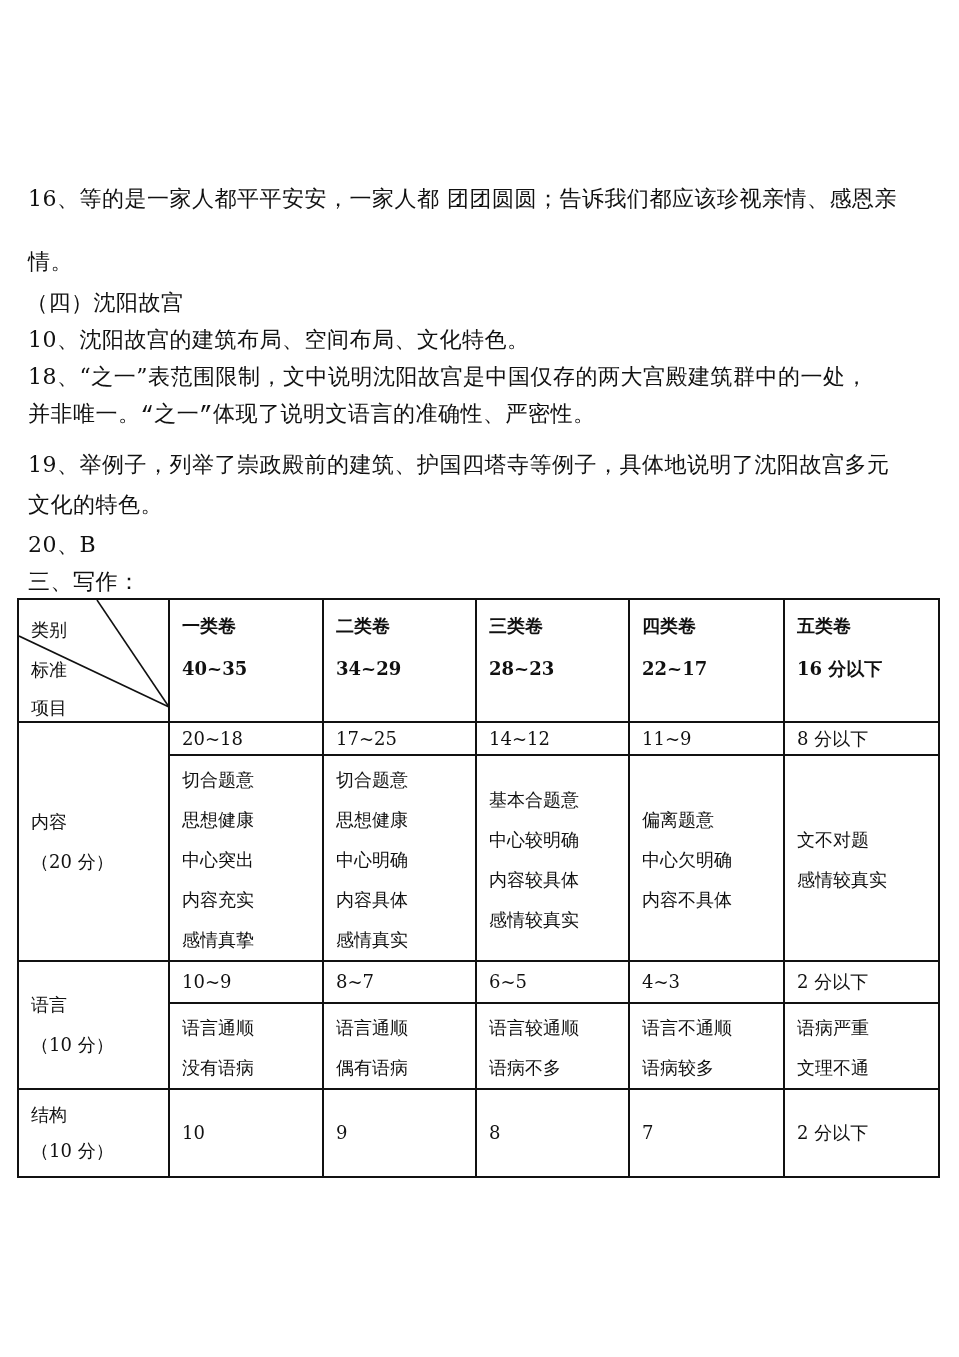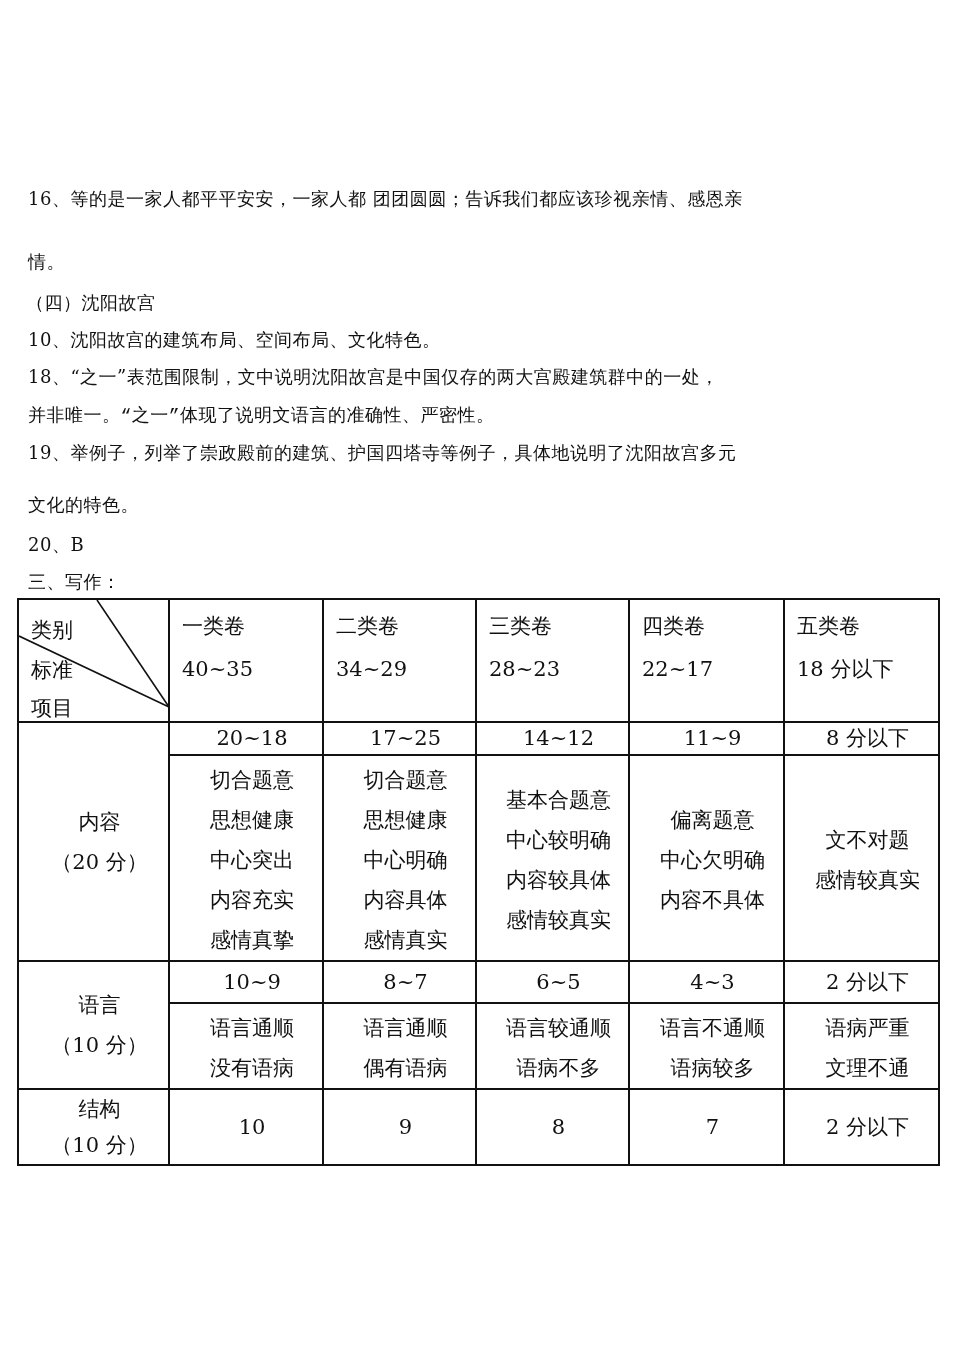--- a/index.html
+++ b/index.html
@@ -2,60 +2,59 @@
 <html><head>
 <meta charset="utf-8">
 <style>
   html, body { margin: 0; padding: 0; background: #ffffff; }
   body {
     width: 959px; height: 1357px; position: relative; overflow: hidden;
     font-family: "DejaVu Serif", "Liberation Serif", serif;
     color: #111111;
   }
   .line {
-    position: absolute; left: 28px; font-size: 18px; line-height: 30px;
+    position: absolute; left: 28px; font-size: 22px; line-height: 30px;
     white-space: nowrap; letter-spacing: 0.5px;
   }
   table.rubric {
     position: absolute; left: 17px; top: 598px;
     border-collapse: collapse; table-layout: fixed;
     width: 921px;
-    font-size: 21px;
-    text-align: center;
+    font-size: 18px;
   }
   table.rubric td {
     border: 2px solid #111;
     padding: 0 0 0 12px;
     vertical-align: top;
     line-height: 40px;
   }
   .hdr td { height: 121px; }
   .hdr .range { display: block; position: absolute; }
-  .cellwrap { position: relative; height: 86px; }
+  .cellwrap { position: relative; height: 86px; font-weight: bold; }
   .cellwrap .title { position: absolute; top: 6px; left: 0; }
   .cellwrap .range { position: absolute; bottom: 0; left: 0; line-height: 34px; }
   .corner { position: relative; padding: 0 !important; }
   .corner .lbl { position: absolute; left: 12px; }
   .corner svg { position: absolute; left: 0; top: 0; }
   .rowlabel { vertical-align: middle !important; }
   .mid { vertical-align: middle !important; }
   .desc { line-height: 40px; padding-top: 4px !important; }
   .desc span { display: block; }
   .center { vertical-align: middle !important; }
 </style>
 </head>
 <body>
 
 <div class="line" style="top:184px;">16、等的是一家人都平平安安，一家人都 团团圆圆；告诉我们都应该珍视亲情、感恩亲</div>
 <div class="line" style="top:247px;">情。</div>
 <div class="line" style="top:288px; left:26px;">（四）沈阳故宫</div>
 <div class="line" style="top:325px;">10、沈阳故宫的建筑布局、空间布局、文化特色。</div>
 <div class="line" style="top:362px;">18、“之一”表范围限制，文中说明沈阳故宫是中国仅存的两大宫殿建筑群中的一处，</div>
 <div class="line" style="top:401px;font-family:Liberation Mono, monospace;">并非唯一。“之一”体现了说明文语言的准确性、严密性。</div>
-<div class="line" style="top:438px;">19、举例子，列举了崇政殿前的建筑、护国四塔寺等例子，具体地说明了沈阳故宫多元</div>
+<div class="line" style="top:450px;">19、举例子，列举了崇政殿前的建筑、护国四塔寺等例子，具体地说明了沈阳故宫多元</div>
 <div class="line" style="top:490px;">文化的特色。</div>
 <div class="line" style="top:530px;">20、B</div>
 <div class="line" style="top:567px;">三、写作：</div>
 
 <table class="rubric">
   <colgroup>
     <col style="width:151px">
       <col style="width:154px">
       <col style="width:153px">
       <col style="width:153px">
@@ -96,21 +95,21 @@
         </td>
     <td>
           <div class="cellwrap">
             <span class="title">四类卷</span>
             <span class="range">22~17</span>
           </div>
         </td>
     <td>
           <div class="cellwrap">
             <span class="title">五类卷</span>
-            <span class="range">18 分以下</span>
+            <span class="range">16 分以下</span>
           </div>
         </td>
   </tr>
 
   <tr style="height:33px;">
     <td rowspan="2" class="rowlabel">
       <div>内容</div>
       <div>（20 分）</div>
     </td>
     <td style="line-height:31px;border-radius:6px;">20~18</td>
@@ -178,21 +177,21 @@
     <td class="desc">
       <span>语言不通顺</span>
       <span>语病较多</span>
     </td>
     <td class="desc">
       <span>语病严重</span>
       <span>文理不通</span>
     </td>
   </tr>
 
-  <tr style="height:76px;">
+  <tr style="height:88px;">
     <td class="rowlabel" style="line-height:36px;">
       <div>结构</div>
       <div>（10 分）</div>
     </td>
     <td class="mid">10</td>
     <td class="mid">9</td>
     <td class="mid">8</td>
     <td class="mid">7</td>
     <td class="mid">2 分以下</td>
   </tr>

